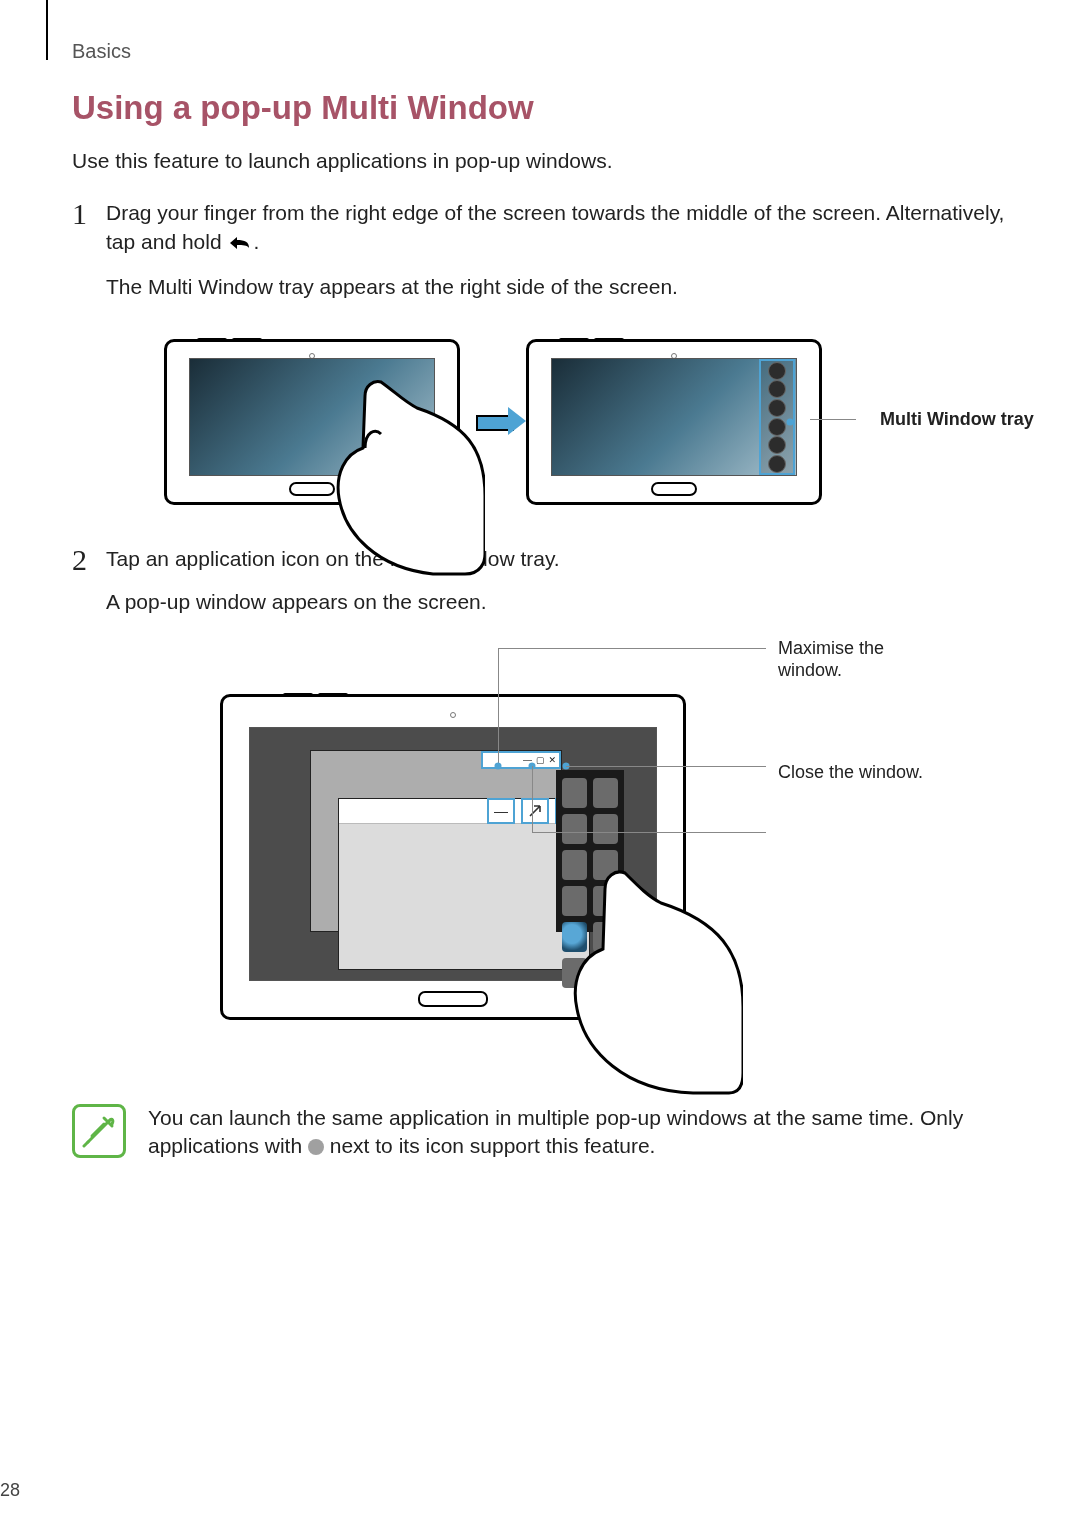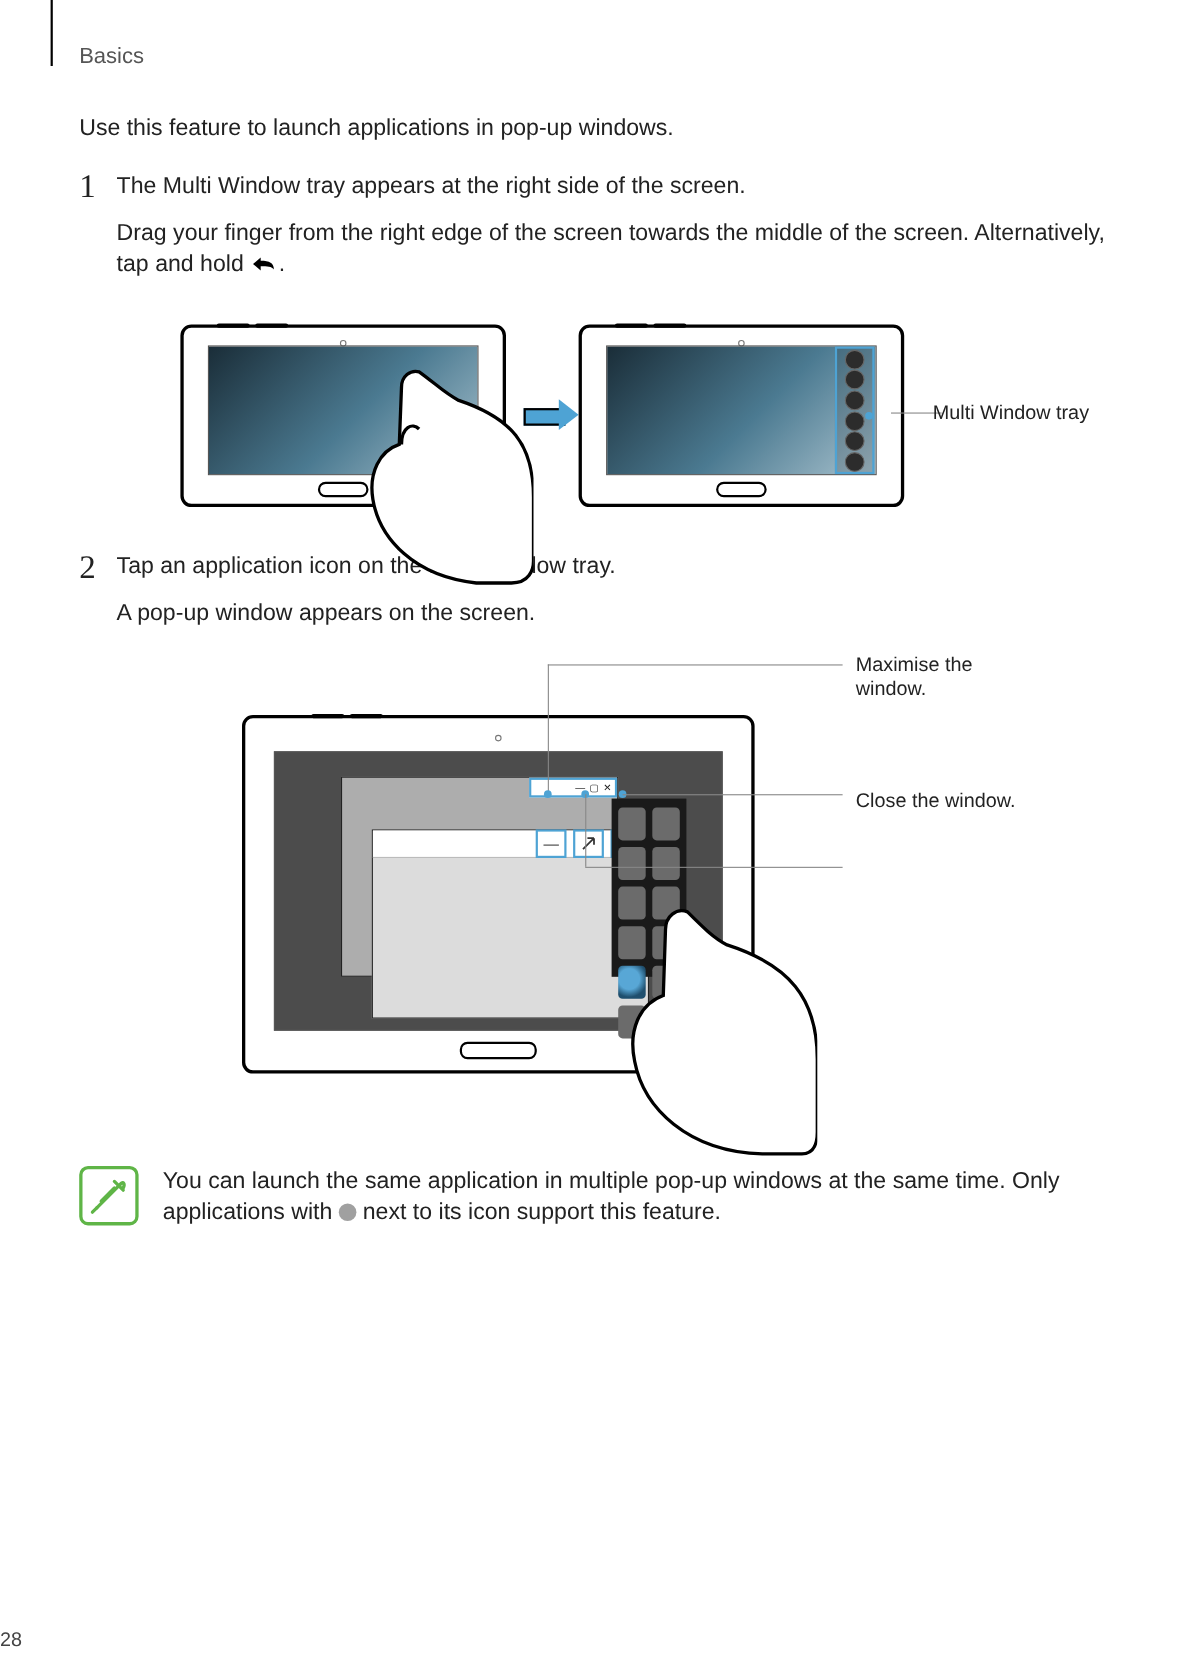--- a/index.html
+++ b/index.html
@@ -22,21 +22,21 @@
     top:0;
     width:2px;
     height:60px;
     background:#000;
   }
   .breadcrumb{
     font-size:20px;
     color:#555;
     margin-left:12px;
     margin-top:12px;
-    margin-bottom:40px;
+    margin-bottom:26px;
   }
   h2.section-title{
     font-size:33px;
     font-weight:700;
     color:#a75367;
     margin:0 0 20px 12px;
   }
   p.intro{
     font-size:21px;
     margin:0 0 24px 12px;
@@ -166,34 +166,35 @@
     bottom:26px;left:0;right:0;text-align:left;font-size:18px;color:#444;
   }
 </style>
 </head>
 <body>
 
 <div class="page">
   <div class="rule"></div>
   <div class="breadcrumb">Basics</div>
 
+  <h2 class="section-title">Using a pop-up Multi Window</h2>
   <p class="intro">Use this feature to launch applications in pop-up windows.</p>
 
   <div class="step">
     <div class="num">1</div>
     <div class="body">
-      <p>The Multi Window tray appears at the right side of the screen.</p>
       <p>
         <span>Drag your finger from the right edge of the screen towards the middle of the screen. Alternatively, tap and hold </span>
         <span class="back-icon">
           <svg width="26" height="18" viewBox="0 0 26 18">
             <path d="M3 9 L10 3 L10 6 C18 6 22 8 22 14 C20 11 16 11 10 11 L10 15 Z" fill="#000"></path>
           </svg>
         </span><span>.</span>
       </p>
+      <p>The Multi Window tray appears at the right side of the screen.</p>
     </div>
   </div>
 
   <div class="fig1">
     <div class="tablet small" style="position:relative;">
       <span class="notch n1"></span>
         <span class="notch n2"></span>
       <span class="cam"></span>
       <div class="screen"></div>
       <span class="homebtn"></span>
@@ -228,21 +229,21 @@
         <span class="tball"></span>
           <span class="tball"></span>
           <span class="tball"></span>
       </div>
       <span class="homebtn"></span>
 
       <span class="cdot" style="right:22px;top:80px;left:auto;"></span>
     </div>
 
     <div class="callout-line" style="left:646px;top:80px;width:46px;"></div>
-    <span class="callout-label" style="left:684px;top:70px;">Multi Window tray</span>
+    <span class="callout-label" style="left:716px;top:70px;font-weight:bold;">Multi Window tray</span>
   </div>
 
   <div class="step">
     <div class="num">2</div>
     <div class="body">
       <p>Tap an application icon on the Multi Window tray.</p>
       <p>A pop-up window appears on the screen.</p>
     </div>
   </div>
 

